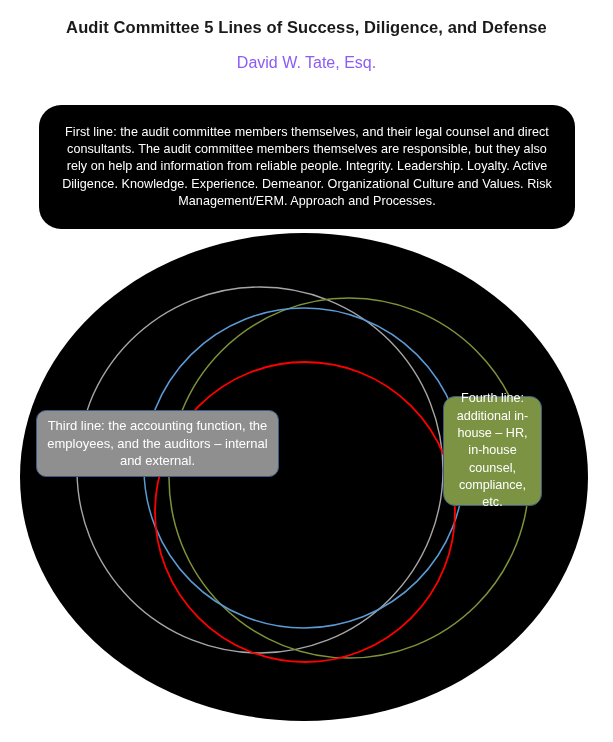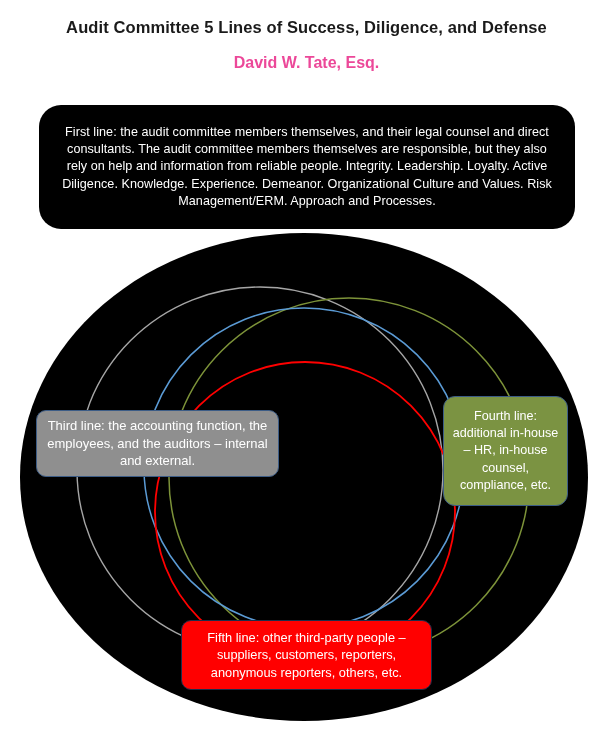--- a/index.html
+++ b/index.html
@@ -26,24 +26,24 @@
   }
   #doc-title {
     font-size: 16.5px;
     color: #1a1a1a;
     letter-spacing: 0.1px;
     line-height: 1.35;
     font-weight: 700;
   }
   #doc-author {
     font-size: 16px;
-    color: #ec4899;
+    color: #8b5cf6;
     margin-top: 14px;
     line-height: 1.35;
-    font-weight: 700;
+    font-weight: 400;
   }
 
   
   #diagram {
     position: absolute;
     left: 0;
     top: 0;
     width: 613px;
     height: 742px;
   }
@@ -103,21 +103,21 @@
     background: #8f8f8f;
     border: 1.3px solid #3c5c86;
     border-radius: 10px;
     font-size: 13px;
     padding: 2px 8px;
   }
 
   #callout-fourth {
     left: 443px;
     top: 396px;
-    width: 125px;
+    width: 99px;
     height: 110px;
     background: #7b9342;
     border: 1.3px solid #3c5c86;
     border-radius: 12px;
     font-size: 12.6px;
     padding: 2px 6px;
   }
 
   #callout-fifth {
     left: 181px;
@@ -160,17 +160,14 @@
 
 
   <div class="callout" id="callout-third">
     <span class="callout-text">Third line: the accounting function, the employees, and the auditors – internal and external.</span>
   </div>
 
   <div class="callout" id="callout-fourth">
     <span class="callout-text">Fourth line: additional in-house – HR, in-house counsel, compliance, etc.</span>
   </div>
 
-  <div class="callout" id="callout-fifth">
-    <span class="callout-text">Fifth line: other third-party people – suppliers, customers, reporters, anonymous reporters, others, etc.</span>
-  </div>
 
 </div>
 
 </body></html>

